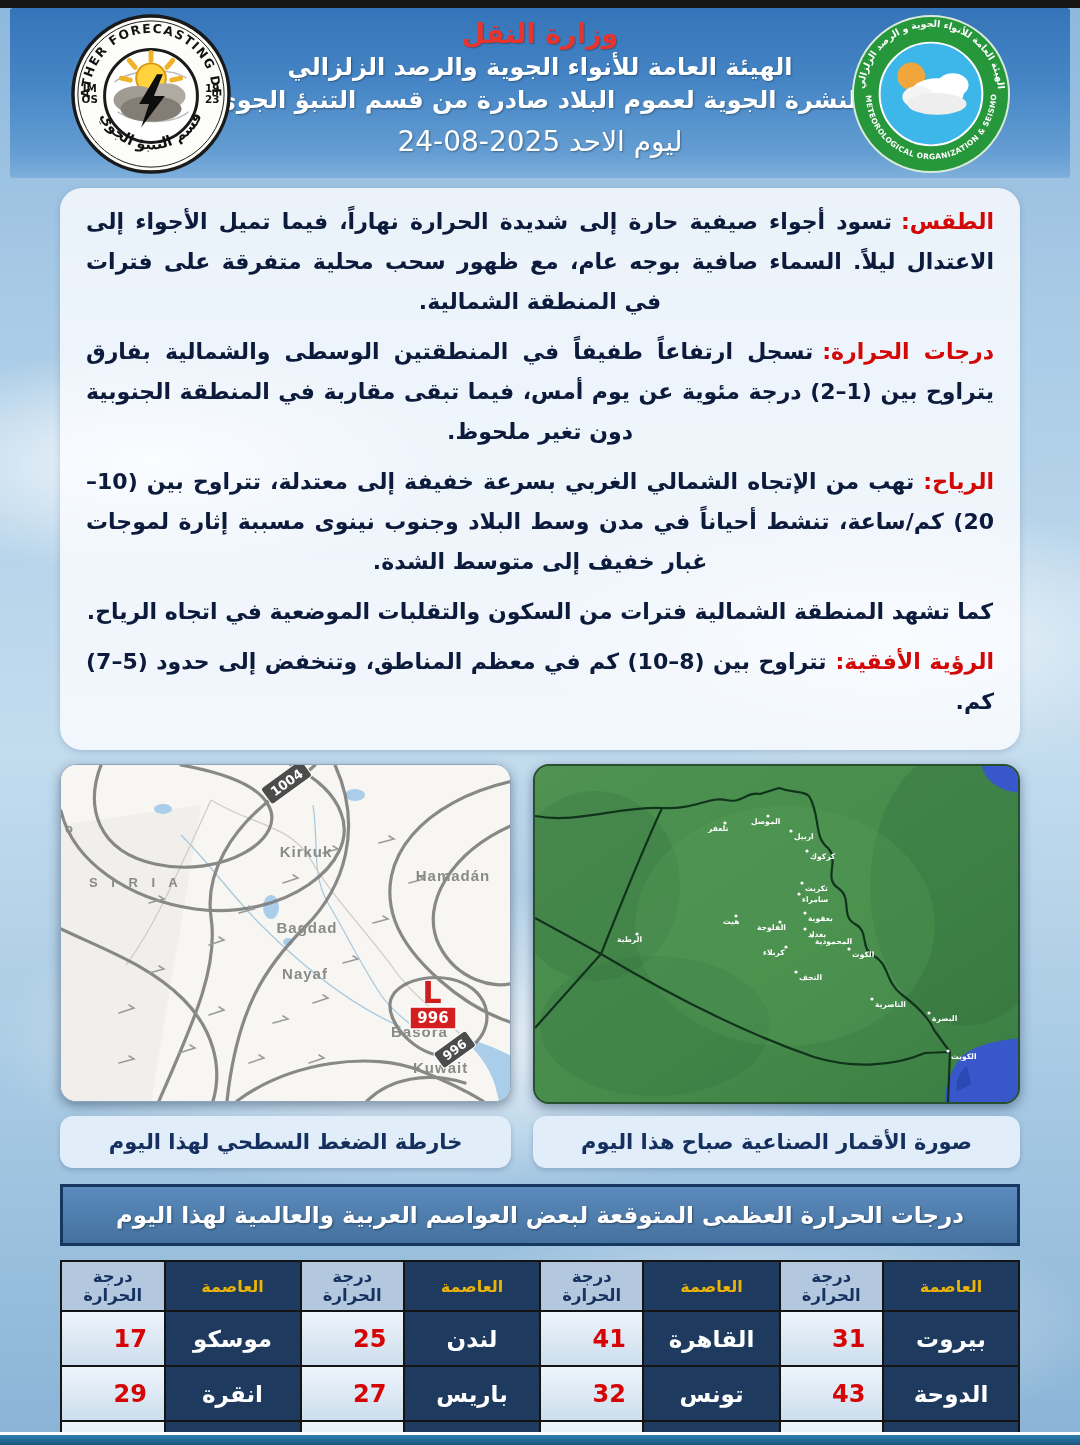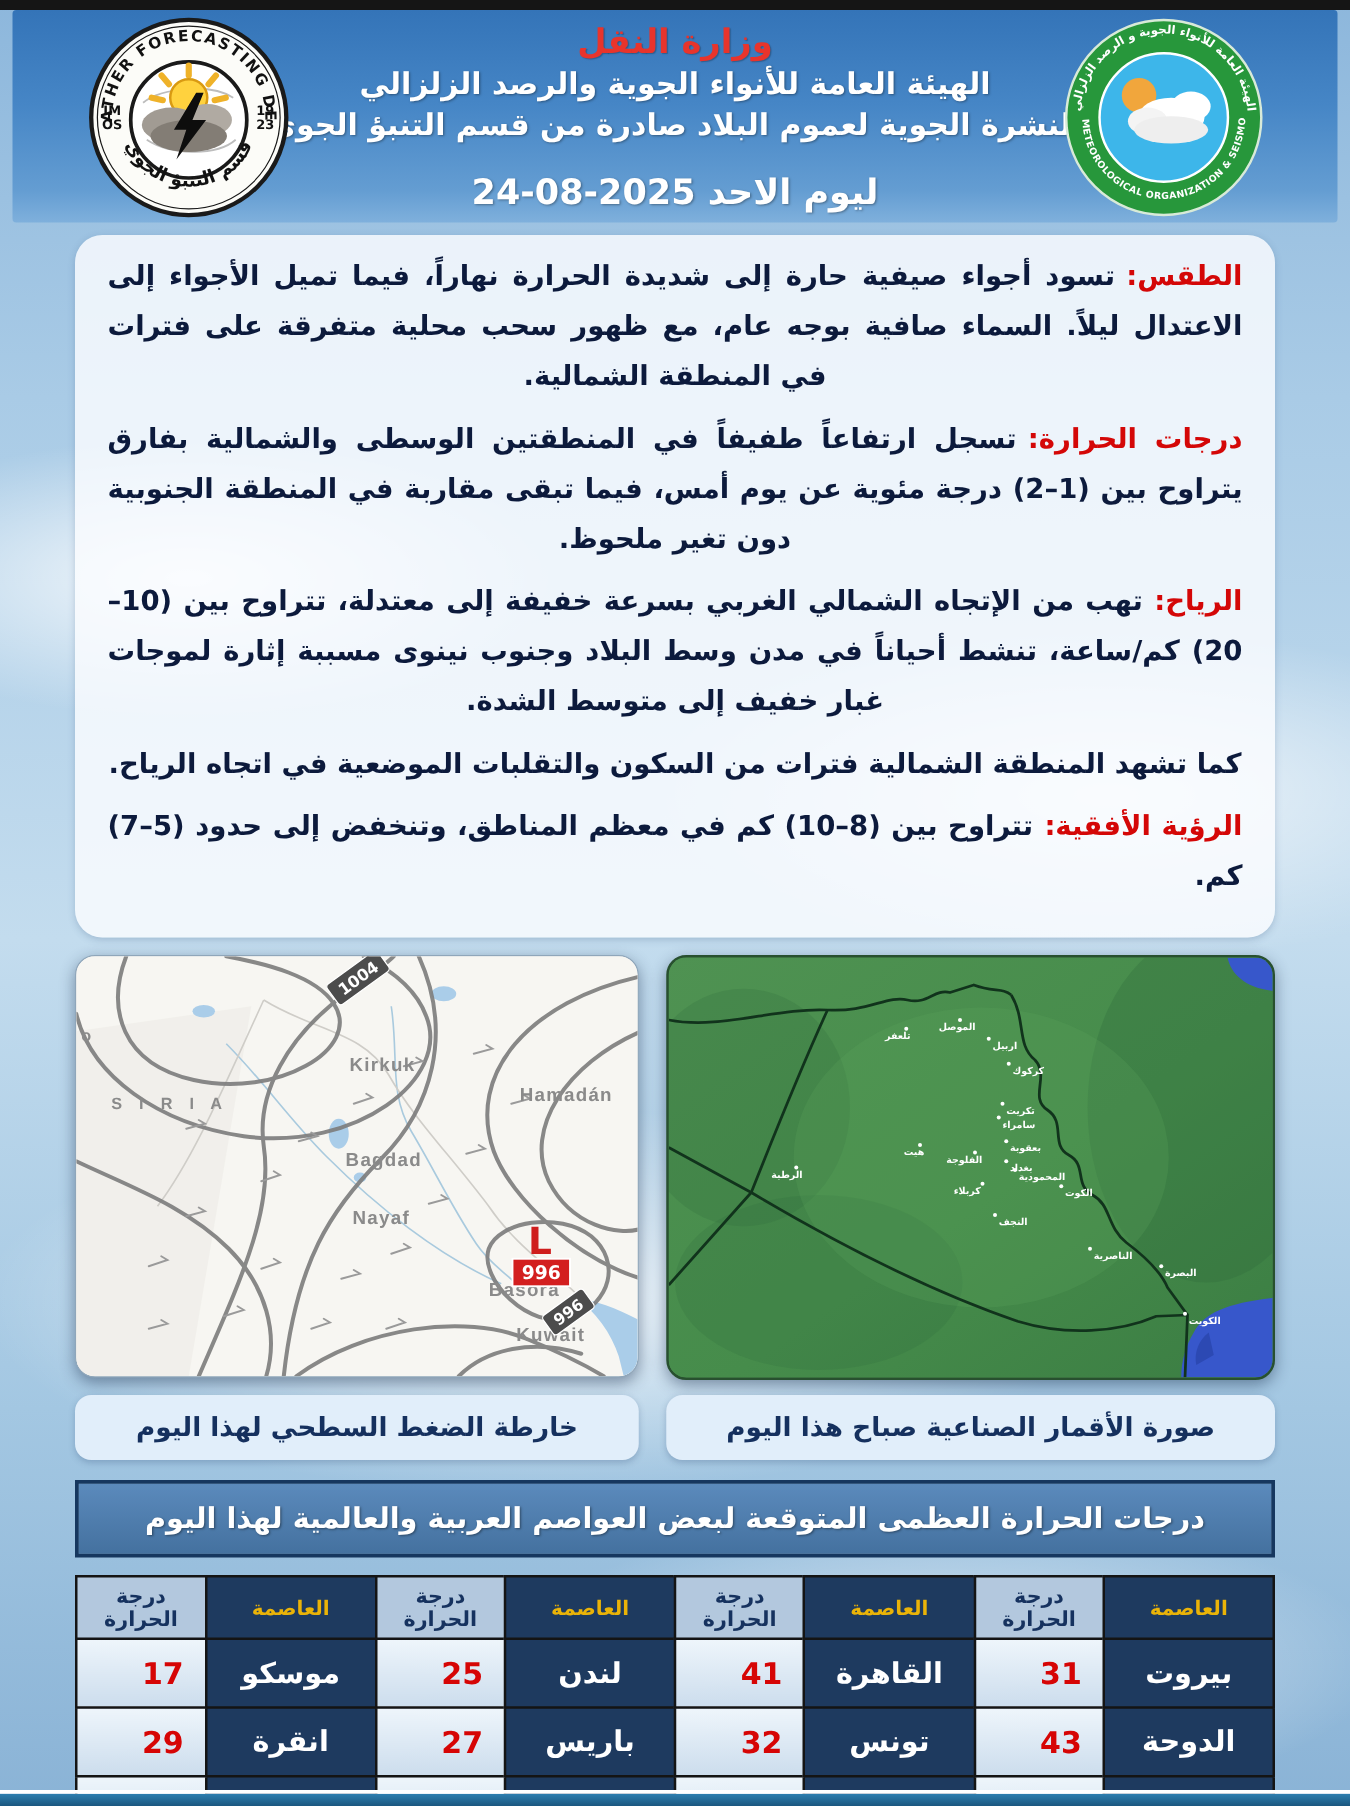--- a/index.html
+++ b/index.html
@@ -16,21 +16,21 @@
   .bottom-strip{position:absolute;bottom:0;left:0;width:100%;height:10px;
     background:linear-gradient(180deg,#2e7fb0,#1b567e);border-top:3px solid #fff;}
 
   
   .header{position:relative;margin:8px 10px 0;height:170px;border-radius:3px;
     background:linear-gradient(180deg,#3474b8 0%,#4686c6 45%,#649dd2 85%,#7fb0dc 100%);}
   .header-titles{height:100%;padding:10px 195px 0;display:flex;flex-direction:column;
     align-items:center;justify-content:flex-start;gap:2px;text-align:center;}
   .t-ministry{color:#e8342c;font-weight:bold;font-size:27px;line-height:32px;text-shadow:1px 1px 1px rgba(0,0,0,.25);}
   .t-line{color:#fff;font-weight:bold;font-size:24px;line-height:31px;text-shadow:1px 1px 2px rgba(0,0,0,.35);}
-  .t-date{color:#fff;font-weight:bold;font-size:28px;line-height:34px;margin-top:19px;text-shadow:1px 1px 2px rgba(0,0,0,.35);}
+  .t-date{color:#fff;font-weight:normal;font-size:28px;line-height:34px;margin-top:7px;text-shadow:1px 1px 2px rgba(0,0,0,.35);}
   .logo{position:absolute;top:5px;width:162px;height:162px;}
   .logo-left{left:60px;}
   .logo-right{right:58px;}
 
   
   .panel{margin:10px 60px 0;background:rgba(251,253,255,.82);border-radius:22px;
     padding:14px 26px 28px;box-shadow:0 2px 6px rgba(60,90,130,.25);}
   .para{direction:rtl;text-align:justify;text-align-last:center;color:#0c1a3c;
     font-size:22px;font-weight:bold;line-height:1.82;margin:0 0 10px;}
   .para:last-child{margin-bottom:0;}

